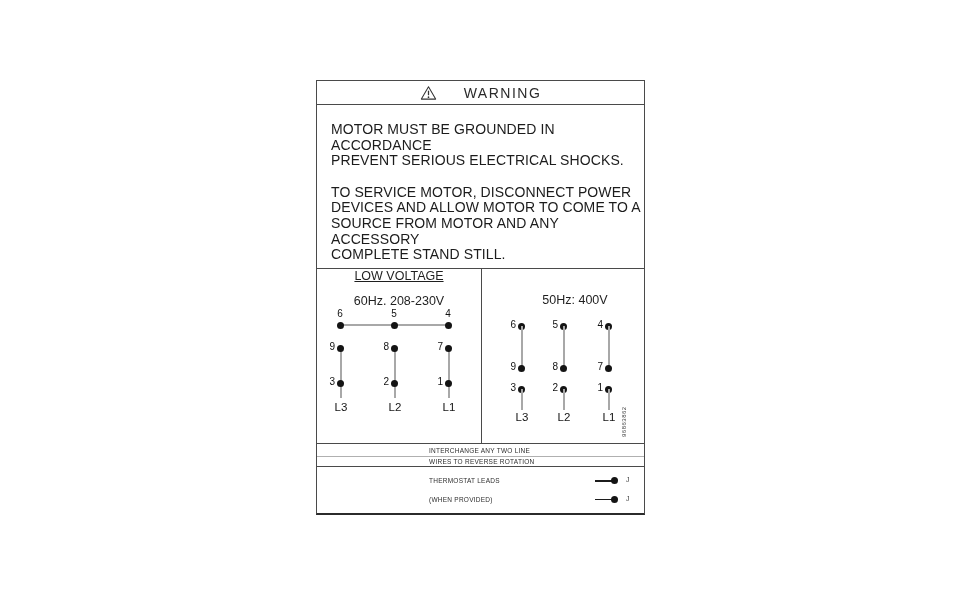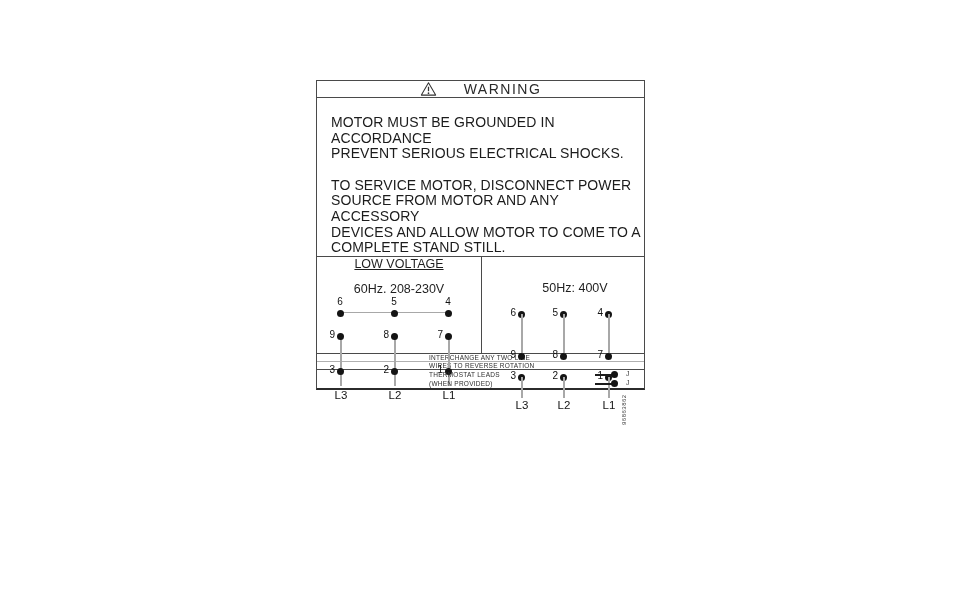--- a/index.html
+++ b/index.html
@@ -3,21 +3,21 @@
 <meta charset="utf-8">
 <style>
   html,body{margin:0;padding:0;background:#ffffff;}
   body{
     width:976px;height:600px;position:relative;overflow:hidden;
     font-family:"Liberation Sans","DejaVu Sans",sans-serif;
     -webkit-font-smoothing:antialiased;
     color:#1f1f1f;
   }
   .label{
-    position:absolute;left:316px;top:80px;width:329px;height:310px;
+    position:absolute;left:316px;top:80px;width:329px;height:435px;
     box-sizing:border-box;
     border:1px solid #4a4a4a;border-bottom:2px solid #2b2b2b;
     background:#ffffff;
     display:flex;flex-direction:column;
   }
   
   .hdr{
     height:24px;box-sizing:border-box;border-bottom:1px solid #4a4a4a;
     display:flex;align-items:center;justify-content:center;gap:27px;
   }
@@ -72,22 +72,22 @@
     <span class="title">WARNING</span>
   </div>
 
   <div class="bodytxt">
     <div class="para">
       <div>MOTOR MUST BE GROUNDED IN ACCORDANCE</div>
       <div>PREVENT SERIOUS ELECTRICAL SHOCKS.</div>
     </div>
     <div class="para">
       <div>TO SERVICE MOTOR, DISCONNECT POWER</div>
+      <div>DEVICES AND ALLOW MOTOR TO COME TO A</div>
       <div>SOURCE FROM MOTOR AND ANY ACCESSORY</div>
-      <div>DEVICES AND ALLOW MOTOR TO COME TO A</div>
       <div>COMPLETE STAND STILL.</div>
     </div>
   </div>
 
   <div class="diag">
     <div class="vdivider"></div>
 
     <div class="abs ctr" style="left:0;top:9;width:164px;text-decoration:underline;">LOW VOLTAGE</div>
     <div class="abs ctr" style="left:0;top:25px;width:164px;">60Hz. 208-230V</div>
 

